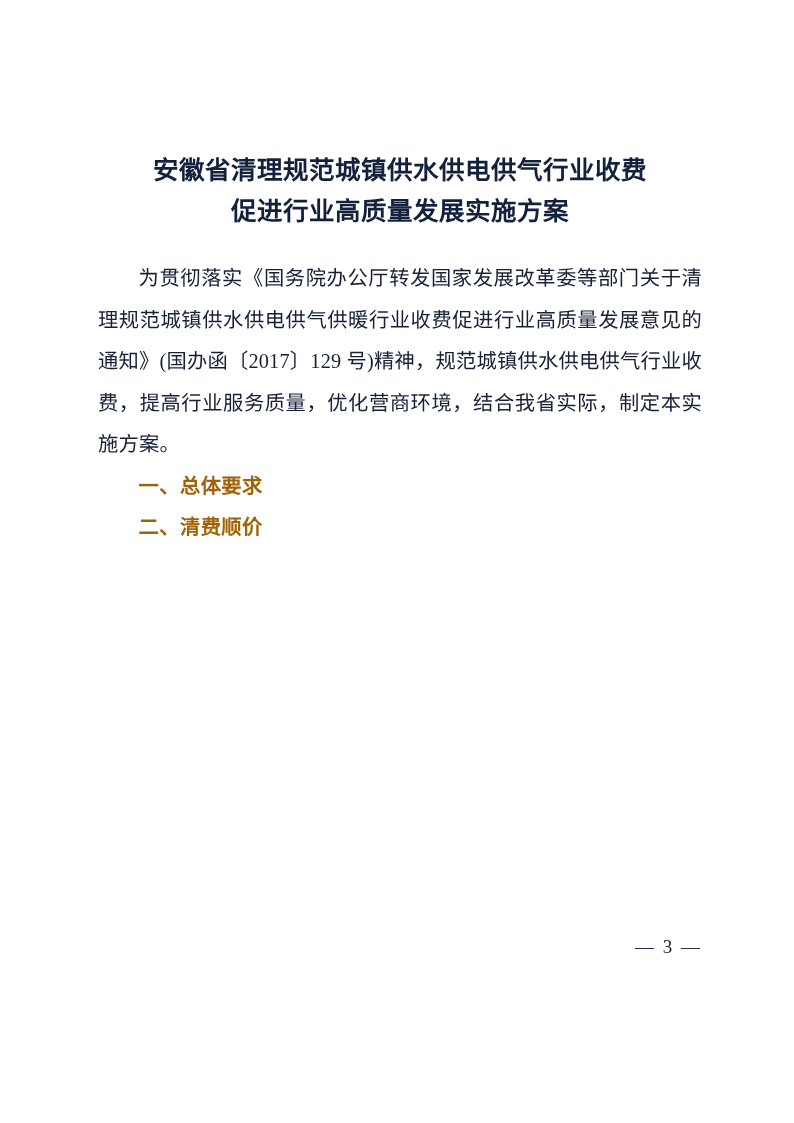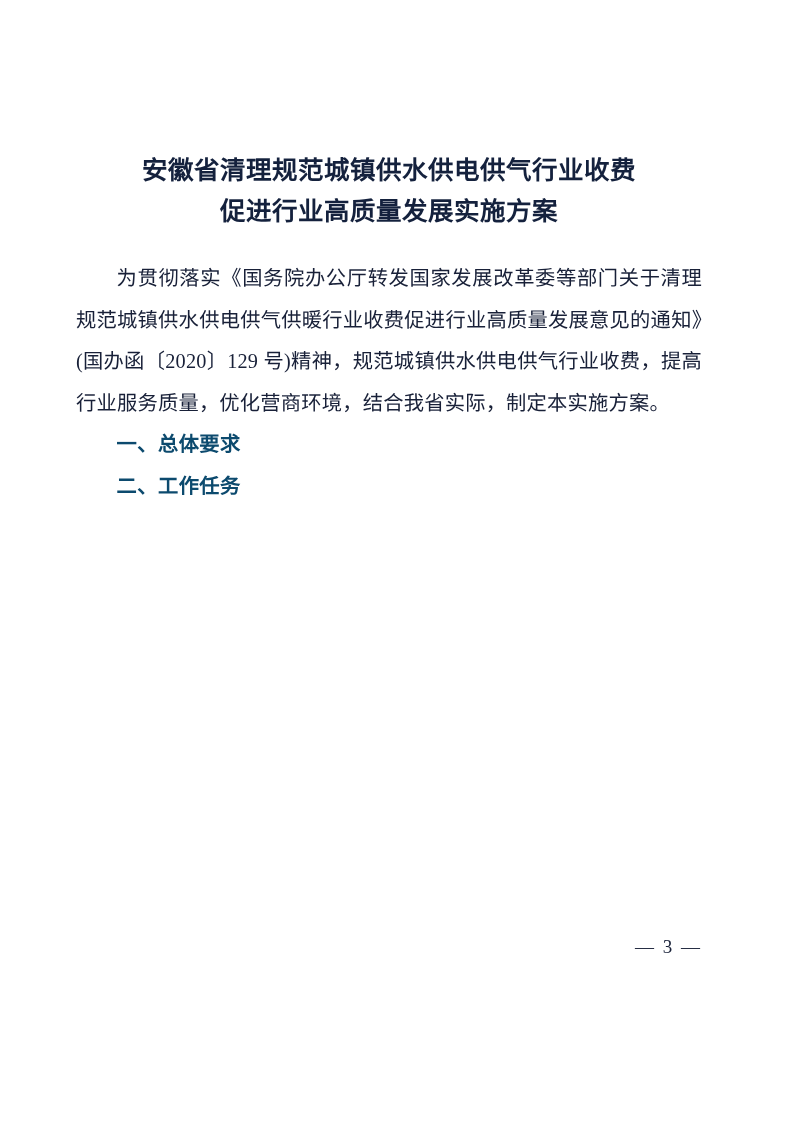--- a/index.html
+++ b/index.html
@@ -12,21 +12,21 @@
     height: 1123px;
     font-family: "Liberation Serif", "DejaVu Serif", serif;
     color: #1a1a2e;
     position: relative;
     overflow: hidden;
   }
   .page {
     width: 794px;
     height: 1046px;
     box-sizing: border-box;
-    padding: 150px 92px 60px 76px;
+    padding: 150px 92px 60px 98px;
     position: relative;
   }
   .doc-title {
     text-align: center;
     font-family: "Liberation Sans", "DejaVu Sans", sans-serif;
     font-weight: bold;
     font-size: 25.5px;
     line-height: 41px;
     letter-spacing: 0.5px;
     color: #14213d;
@@ -43,44 +43,44 @@
     color: #182038;
     letter-spacing: 0.2px;
   }
   .heading {
     font-family: "Liberation Sans", "DejaVu Sans", sans-serif;
     font-weight: bold;
     font-size: 20.3px;
     line-height: 41.5px;
     text-indent: 2em;
     margin: 0;
-    color: #0c4a6e;
+    color: #a16207;
     letter-spacing: 0.4px;
   }
   .page-number {
     position: absolute;
     right: 92px;
     bottom: 88px;
     font-size: 19px;
     color: #182038;
     letter-spacing: 2px;
     font-family: "Liberation Serif", "DejaVu Serif", serif;
   }
 </style>
 </head>
 <body>
 
 <div class="page">
 
   <h1 class="doc-title">安徽省清理规范城镇供水供电供气行业收费
 促进行业高质量发展实施方案</h1>
 
-  <p class="para">为贯彻落实《国务院办公厅转发国家发展改革委等部门关于清理规范城镇供水供电供气供暖行业收费促进行业高质量发展意见的通知》(国办函〔2020〕129 号)精神，规范城镇供水供电供气行业收费，提高行业服务质量，优化营商环境，结合我省实际，制定本实施方案。</p>
+  <p class="para">为贯彻落实《国务院办公厅转发国家发展改革委等部门关于清理规范城镇供水供电供气供暖行业收费促进行业高质量发展意见的通知》(国办函〔2017〕129 号)精神，规范城镇供水供电供气行业收费，提高行业服务质量，优化营商环境，结合我省实际，制定本实施方案。</p>
 
   <p class="heading">一、总体要求</p>
 
 
 
-  <p class="heading">二、工作任务</p>
+  <p class="heading">二、清费顺价</p>
 
   <div class="page-number">— 3 —</div>
 
 </div>
 
 </body></html>

